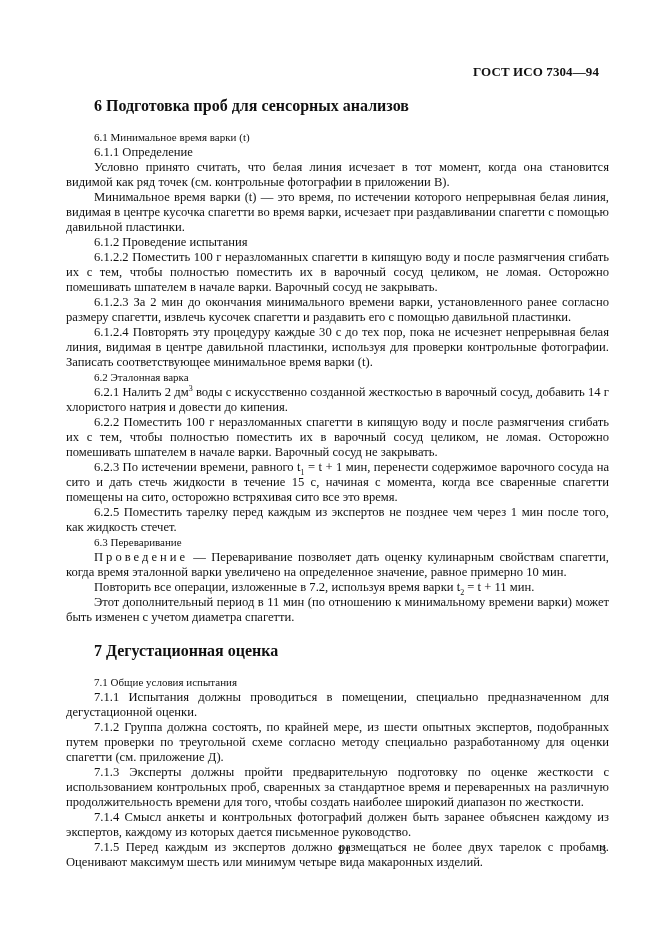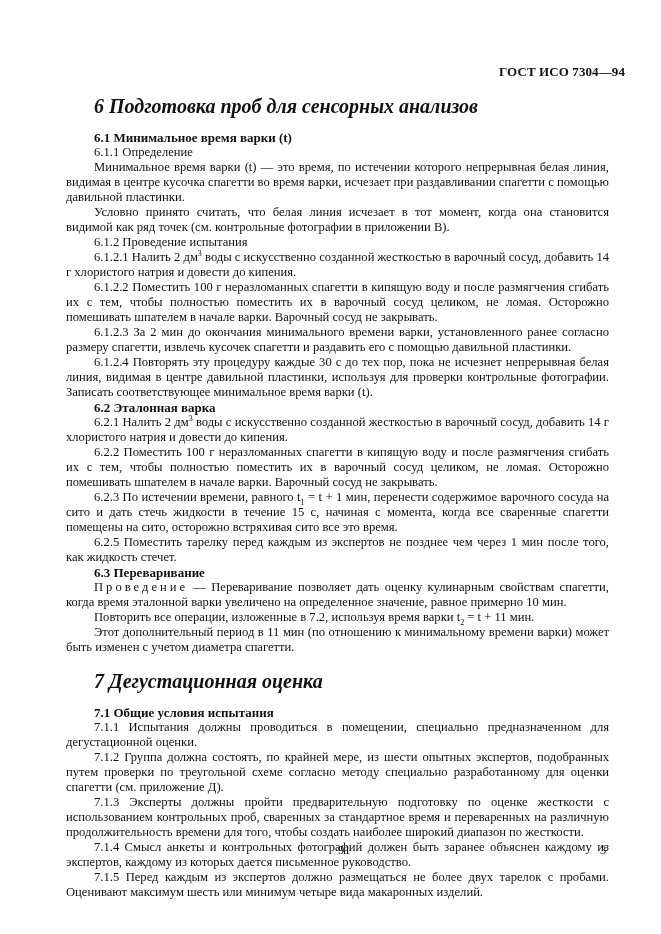--- a/index.html
+++ b/index.html
@@ -1,44 +1,43 @@
 <!DOCTYPE html>
 <html><head>
 <meta charset="utf-8">
 <style>
   html, body { margin: 0; padding: 0; background: #ffffff; }
   body { width: 661px; height: 934px; position: relative; overflow: hidden;
          font-family: "Liberation Serif", "DejaVu Serif", serif; color: #111; }
-  .doc-header { position: absolute; right: 36px; top: 64px; font-weight: bold; font-size: 13px; letter-spacing: 0.1px; }
+  .doc-header { position: absolute; right: 62px; top: 64px; font-weight: bold; font-size: 13px; letter-spacing: 0.1px; }
   .content { position: absolute; left: 66px; top: 96px; width: 543px; font-size: 12.6px; line-height: 15px; }
   .content p { margin: 0; text-align: justify; }
   .ind { text-indent: 28px; }
-  .h1 { font-weight: bold; font-size: 20px; line-height: 20px; margin: 0 0 14px 28px !important; text-align: left; font-style: italic; }
-  .h2 { font-weight: bold; font-size: 13px; margin-left: 28px !important; text-align: left !important; }
+  .h1 { font-weight: bold; font-size: 16px; line-height: 20px; margin: 0 0 14px 28px !important; text-align: left; }
+  .h2 { font-weight: normal; font-size: 11px; margin-left: 28px !important; text-align: left !important; }
   .gap-h1 { margin-top: 16px !important; }
   .spaced { letter-spacing: 3px; }
   .footer { position: absolute; top: 843px; font-size: 12.6px; }
   .footer-center { left: 338px; }
   .footer-right { left: 600px; }
   sup, sub { font-size: 8px; line-height: 0; }
 </style>
 </head>
 <body>
 
 <div class="doc-header">ГОСТ ИСО 7304—94</div>
 
 <div class="content">
   <p class="h1">6 Подготовка проб для сенсорных анализов</p>
 
   <p class="h2">6.1 Минимальное время варки (t)</p>
   <p class="ind">6.1.1 Определение</p>
+  <p class="ind">Условно принято считать, что белая линия исчезает в тот момент, когда она становится видимой как ряд точек (см. контрольные фотографии в приложении В).</p>
   <p class="ind">Минимальное время варки (t) — это время, по истечении которого непрерывная белая линия, видимая в центре кусочка спагетти во время варки, исчезает при раздавливании спагетти с помощью давильной пластинки.</p>
-  <p class="ind">Условно принято считать, что белая линия исчезает в тот момент, когда она становится видимой как ряд точек (см. контрольные фотографии в приложении В).</p>
   <p class="ind">6.1.2 Проведение испытания</p>
-  <p class="ind"><span>6.1.2.1 Налить 2 дм</span><sup>3</sup><span> воды с искусственно созданной жесткостью в варочный сосуд, добавить 14 г хлористого натрия и довести до кипения.</span></p>
   <p class="ind">6.1.2.2 Поместить 100 г неразломанных спагетти в кипящую воду и после размягчения сгибать их с тем, чтобы полностью поместить их в варочный сосуд целиком, не ломая. Осторожно помешивать шпателем в начале варки. Варочный сосуд не закрывать.</p>
   <p class="ind">6.1.2.3 За 2 мин до окончания минимального времени варки, установленного ранее согласно размеру спагетти, извлечь кусочек спагетти и раздавить его с помощью давильной пластинки.</p>
   <p class="ind">6.1.2.4 Повторять эту процедуру каждые 30 с до тех пор, пока не исчезнет непрерывная белая линия, видимая в центре давильной пластинки, используя для проверки контрольные фотографии. Записать соответствующее минимальное время варки (t).</p>
 
   <p class="h2">6.2 Эталонная варка</p>
   <p class="ind"><span>6.2.1 Налить 2 дм</span><sup>3</sup><span> воды с искусственно созданной жесткостью в варочный сосуд, добавить 14 г хлористого натрия и довести до кипения.</span></p>
   <p class="ind">6.2.2 Поместить 100 г неразломанных спагетти в кипящую воду и после размягчения сгибать их с тем, чтобы полностью поместить их в варочный сосуд целиком, не ломая. Осторожно помешивать шпателем в начале варки. Варочный сосуд не закрывать.</p>
   <p class="ind"><span>6.2.3 По истечении времени, равного t</span><sub>1</sub><span> = t + 1 мин, перенести содержимое варочного сосуда на сито и дать стечь жидкости в течение 15 с, начиная с момента, когда все сваренные спагетти помещены на сито, осторожно встряхивая сито все это время.</span></p>
   <p class="ind">6.2.5 Поместить тарелку перед каждым из экспертов не позднее чем через 1 мин после того, как жидкость стечет.</p>
 

